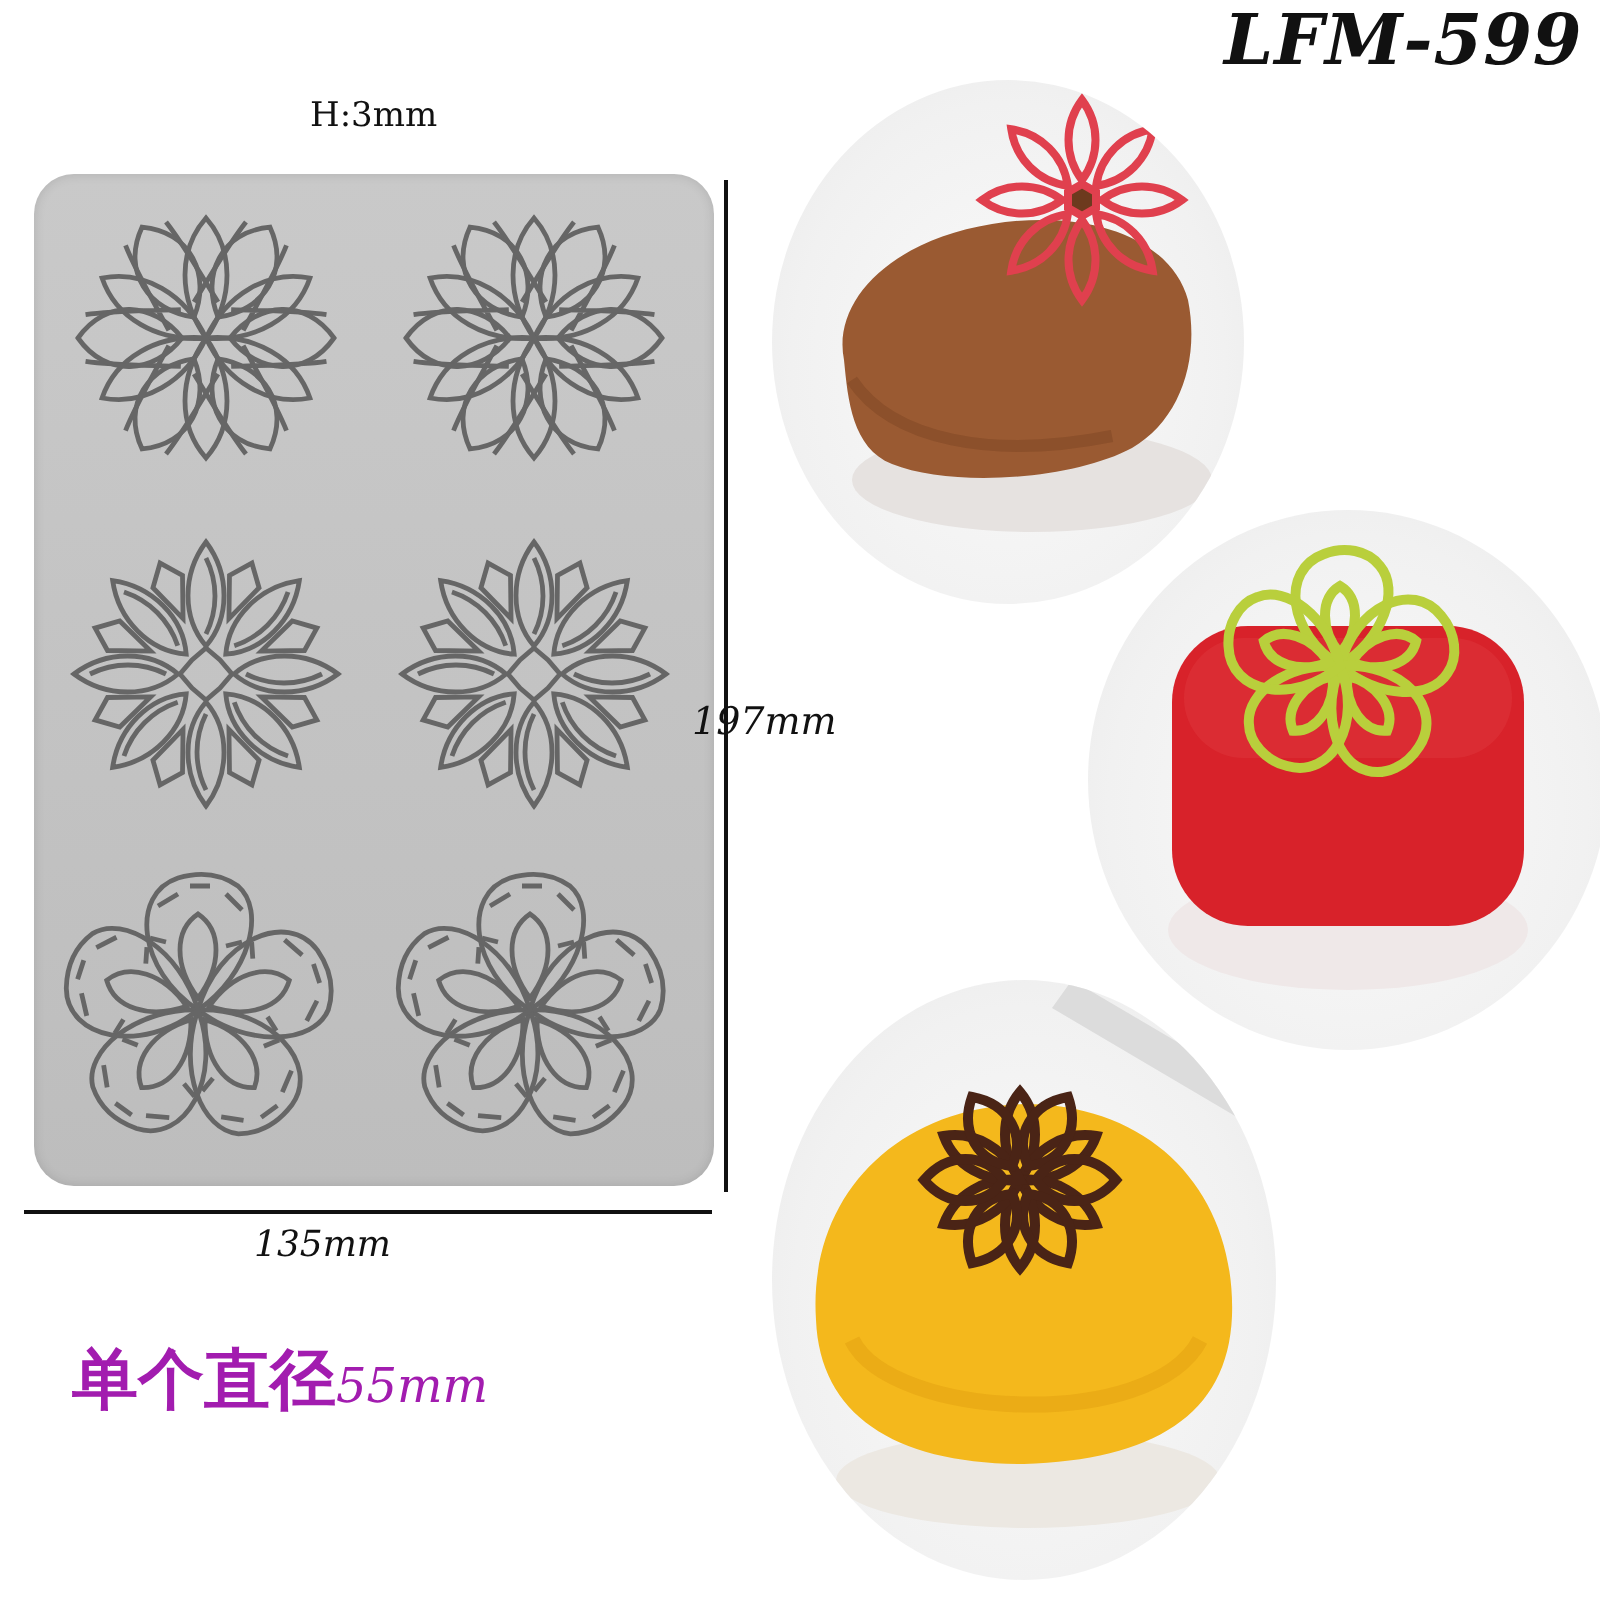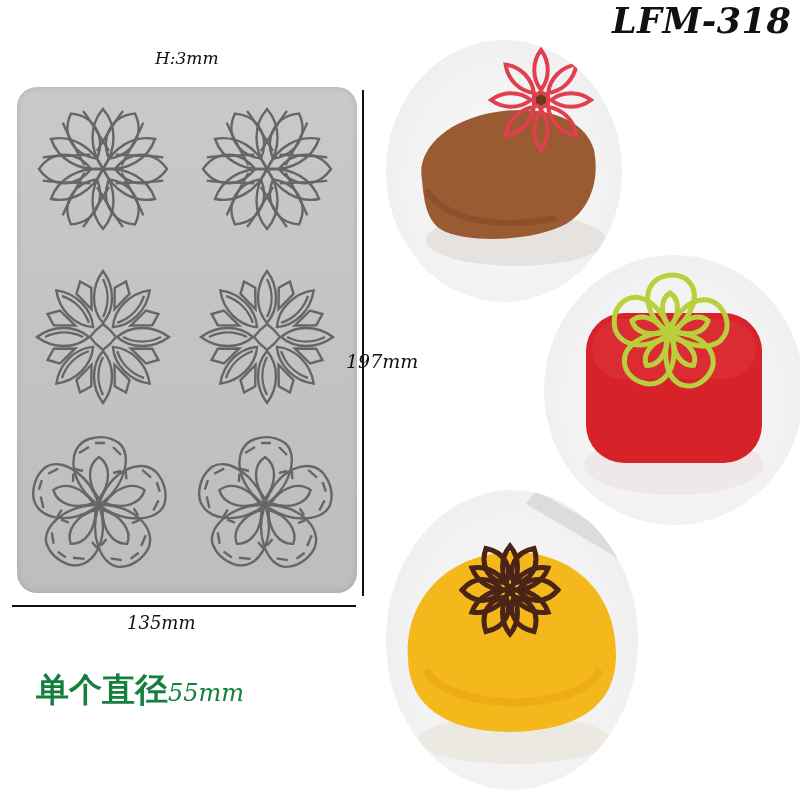--- a/index.html
+++ b/index.html
@@ -1,37 +1,37 @@
 <!DOCTYPE html>
 <html><head>
 <meta charset="utf-8">
 <style>
   html, body { margin: 0; padding: 0; background: #ffffff; }
   body { width: 800px; height: 800px; position: relative; overflow: hidden; font-family: "DejaVu Serif", serif; }
   .abs { position: absolute; }
   .title { left: 612px; top: 0px; font-family: "DejaVu Serif", serif; font-style: italic; font-weight: bold; font-size: 35px; color: #111; letter-spacing: 0.5px; }
-  .h-label { left: 155px; top: 48px; font-style: italic; font-size: 17px; color: #111; }
+  .h-label { left: 155px; top: 48px; font-size: 17px; color: #111; }
   .mold { left: 17px; top: 87px; width: 340px; height: 506px; background: linear-gradient(180deg, #c9c9c9 0%, #c2c2c2 60%, #bdbdbd 100%); border-radius: 20px; box-shadow: inset 0 0 6px rgba(0,0,0,0.12); }
   .cavity { position: absolute; width: 140px; height: 140px; }
   .vline { left: 362px; top: 90px; width: 2px; height: 506px; background: #111; }
   .hline { left: 12px; top: 605px; width: 344px; height: 2px; background: #111; }
   .len-label { left: 346px; top: 350px; font-style: italic; font-size: 19px; color: #111; }
   .wid-label { left: 127px; top: 612px; font-style: italic; font-size: 18px; color: #111; }
-  .diam { left: 36px; top: 668px; font-family: "DejaVu Sans", sans-serif; font-weight: bold; font-size: 33px; color: #15803d; white-space: nowrap; }
+  .diam { left: 36px; top: 668px; font-family: "DejaVu Sans", sans-serif; font-weight: bold; font-size: 33px; color: #a21caf; white-space: nowrap; }
   .diam .sub { font-family: "DejaVu Serif", serif; font-style: italic; font-weight: normal; font-size: 24px; }
   .photo { border-radius: 50%; overflow: hidden; background: radial-gradient(ellipse at 50% 55%, #fafafa 0%, #f1f1f1 65%, #e9e9e9 100%); }
   .photo svg { width: 100%; height: 100%; display: block; }
   .p1 { left: 386px; top: 40px; width: 236px; height: 262px; }
   .p2 { left: 544px; top: 255px; width: 260px; height: 270px; }
   .p3 { left: 386px; top: 490px; width: 252px; height: 300px; }
 </style>
 </head>
 <body>
 
-<div class="abs title">LFM-318</div>
+<div class="abs title">LFM-599</div>
 
 <div class="abs h-label">H:3mm</div>
 
 <div class="abs mold">
 
   <svg class="cavity" style="left:16px; top:12px;" viewBox="-70 -70 140 140">
     <g fill="none" stroke="#666" stroke-width="2.4">
       <g id="lotusA">
         <path d="M0,0 C14,-20 14,-44 0,-60 C-14,-44 -14,-20 0,0Z"></path>
         <path d="M-6,-18 C4,-34 12,-48 20,-58 M6,-18 C-4,-34 -12,-48 -20,-58"></path>

